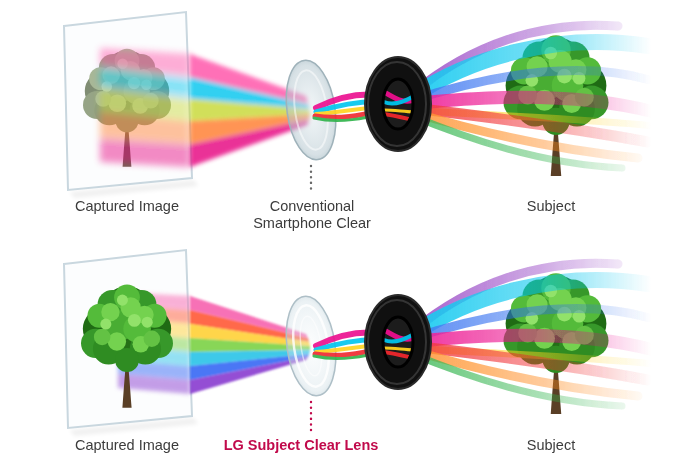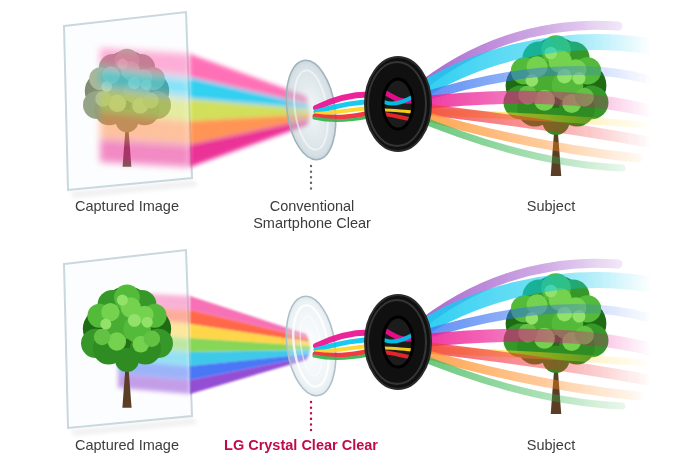--- a/index.html
+++ b/index.html
@@ -355,16 +355,16 @@
 
   <line x1="311" y1="402" x2="311" y2="432" stroke="#c10a4b" stroke-width="2.4" stroke-linecap="round" stroke-dasharray="0.1 5.5"></line>
 </svg>
 
   <div class="label" style="left: 127px; top: 198px; color: rgb(60, 60, 60);">Captured Image</div>
   <div class="label" style="left: 312px; top: 198px; color: rgb(60, 60, 60);">Conventional
 Smartphone Clear</div>
   <div class="label" style="left: 551px; top: 198px; color: rgb(60, 60, 60);">Subject</div>
 
   <div class="label" style="left: 127px; top: 437px; color: rgb(60, 60, 60);">Captured Image</div>
-  <div class="label accent" style="left: 301px; top: 437px; color: rgb(193, 10, 75);">LG Crystal Clear Clear</div>
+  <div class="label accent" style="left: 301px; top: 437px; color: rgb(193, 10, 75);">LG Subject Clear Lens</div>
   <div class="label" style="left: 551px; top: 437px; color: rgb(60, 60, 60);">Subject</div>
 
 </div>
 
 </body></html>

